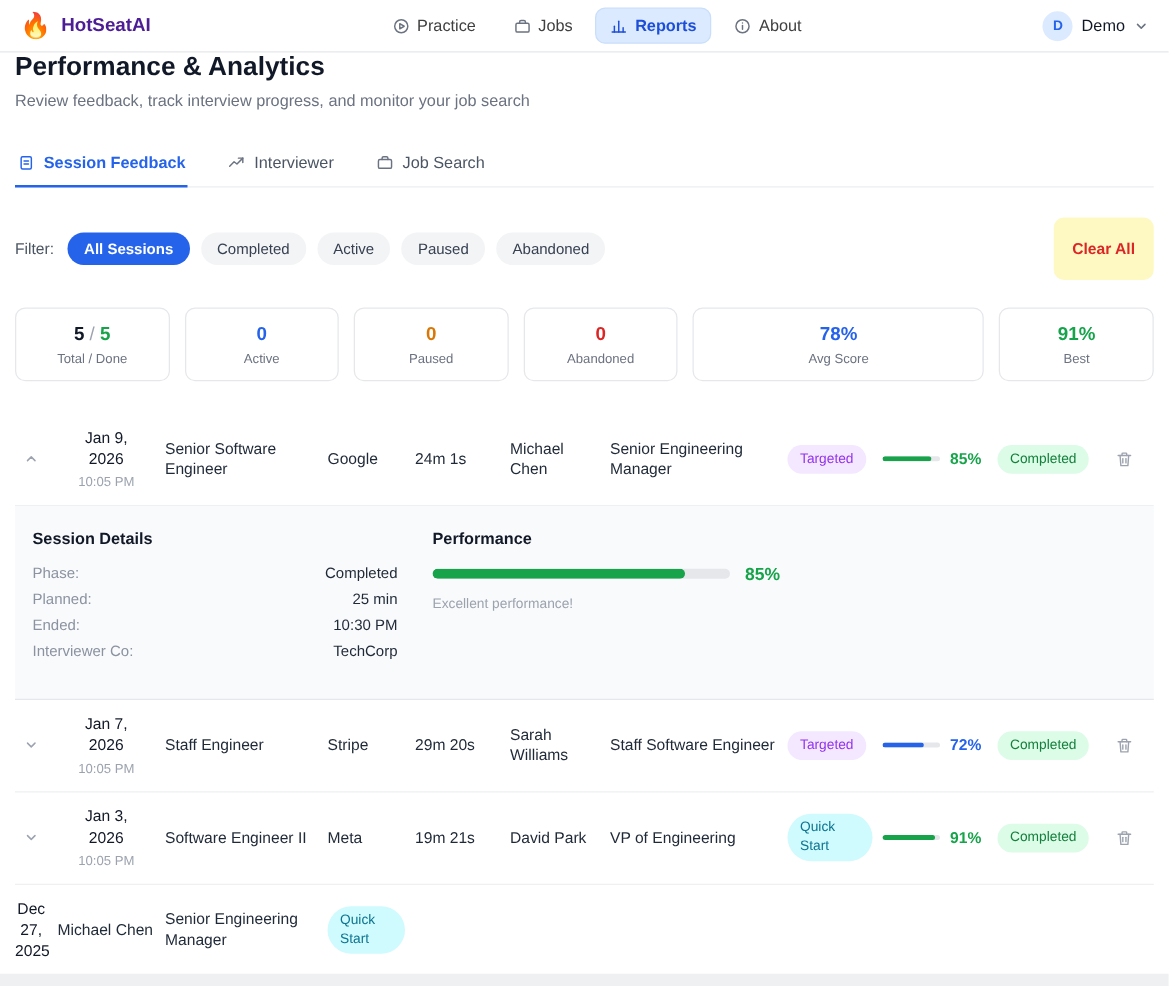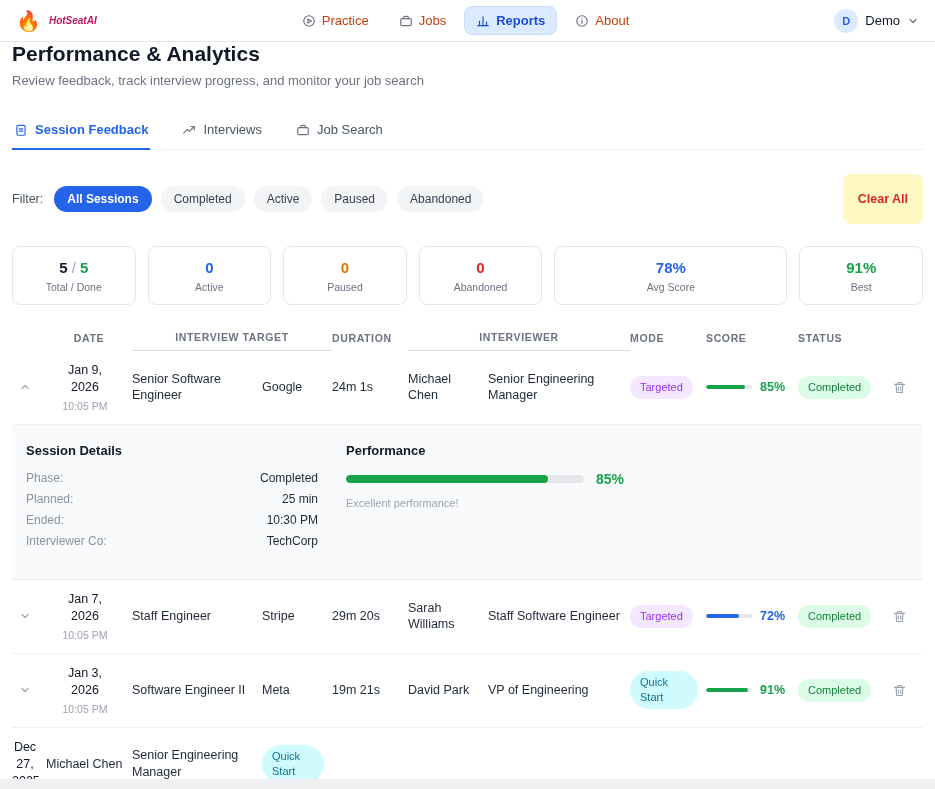--- a/index.html
+++ b/index.html
@@ -11,25 +11,25 @@
   }
   svg.ic { display:block; }
 
   
   .navbar {
     height: 42px; display: flex; align-items: center; justify-content: space-between;
     padding: 0 16px; border-bottom: 1px solid #e5e7eb; background: #fff;
   }
   .brand { display: flex; align-items: center; gap: 8px; cursor: pointer; }
   .brand .logo { font-size: 20px; line-height: 1; }
-  .brand .bname { font-size: 10px; font-weight: 700; color: #be185d; font-style: italic; }
+  .brand .bname { font-size: 15px; font-weight: 700; color: #4c1d95; }
   .mainnav { display: flex; align-items: center; gap: 6px; }
   .nav-item {
     display: flex; align-items: center; gap: 6px; padding: 6px 11px; border-radius: 8px;
-    font-size: 13px; color: #c2410c; cursor: pointer; border: 1px solid transparent;
+    font-size: 13px; color: #404040; cursor: pointer; border: 1px solid transparent;
   }
   .nav-item svg { width: 14px; height: 14px; color: #6b7280; }
   .nav-item.active { background: #dbeafe; color: #1d4ed8; border-color: #c9defb; font-weight: 600; }
   .nav-item.active svg { color: #1d4ed8; }
   .usermenu { display: flex; align-items: center; gap: 7px; cursor: pointer; }
   .avatar {
     width: 24px; height: 24px; border-radius: 50%; background: #dbeafe; color: #2563eb;
     font-size: 11px; font-weight: 700; display: flex; align-items: center; justify-content: center;
   }
   .uname { font-size: 13px; color: #111827; }
@@ -205,21 +205,21 @@
         </span>
       <span>Session Feedback</span>
     </div>
     <div class="tab">
       <span>
           <svg class="ic" viewBox="0 0 24 24" fill="none" stroke="currentColor" stroke-width="2" stroke-linecap="round" stroke-linejoin="round" width="14" height="14">
             <polyline points="3,17 9,11 13,14 21,6"></polyline>
             <polyline points="15,6 21,6 21,12"></polyline>
           </svg>
         </span>
-      <span>Interviews</span>
+      <span>Interviewer</span>
     </div>
     <div class="tab">
       <span>
           <svg class="ic" viewBox="0 0 24 24" fill="none" stroke="currentColor" stroke-width="2" stroke-linecap="round" stroke-linejoin="round" width="14" height="14">
             <rect x="3" y="8" width="18" height="12" rx="2"></rect>
             <path d="M8 8V6a2 2 0 0 1 2-2h4a2 2 0 0 1 2 2v2"></path>
           </svg>
         </span>
       <span>Job Search</span>
     </div>
@@ -256,31 +256,20 @@
       <div class="stat-value v-blue">78%</div>
       <div class="stat-label">Avg Score</div>
     </div>
     <div class="stat-card">
       <div class="stat-value v-green">91%</div>
       <div class="stat-label">Best</div>
     </div>
   </div>
 
   <div class="table">
-    <div class="tgrid thead">
-      <div></div>
-      <div class="th ctr">DATE</div>
-      <div class="th grp" style="grid-column: 3 / 5;">INTERVIEW TARGET</div>
-      <div class="th">DURATION</div>
-      <div class="th grp" style="grid-column: 6 / 8;">INTERVIEWER</div>
-      <div class="th">MODE</div>
-      <div class="th">SCORE</div>
-      <div class="th">STATUS</div>
-      <div></div>
-    </div>
 
     <div id="table-body">
         <div class="tgrid trow">
     <div class="cell c-chevron">
       <span class="chev up">
               <svg class="ic" viewBox="0 0 24 24" fill="none" stroke="currentColor" stroke-width="2.4" stroke-linecap="round" stroke-linejoin="round">
                 <polyline points="6,9 12,15 18,9"></polyline>
               </svg>
             </span>
     </div>

